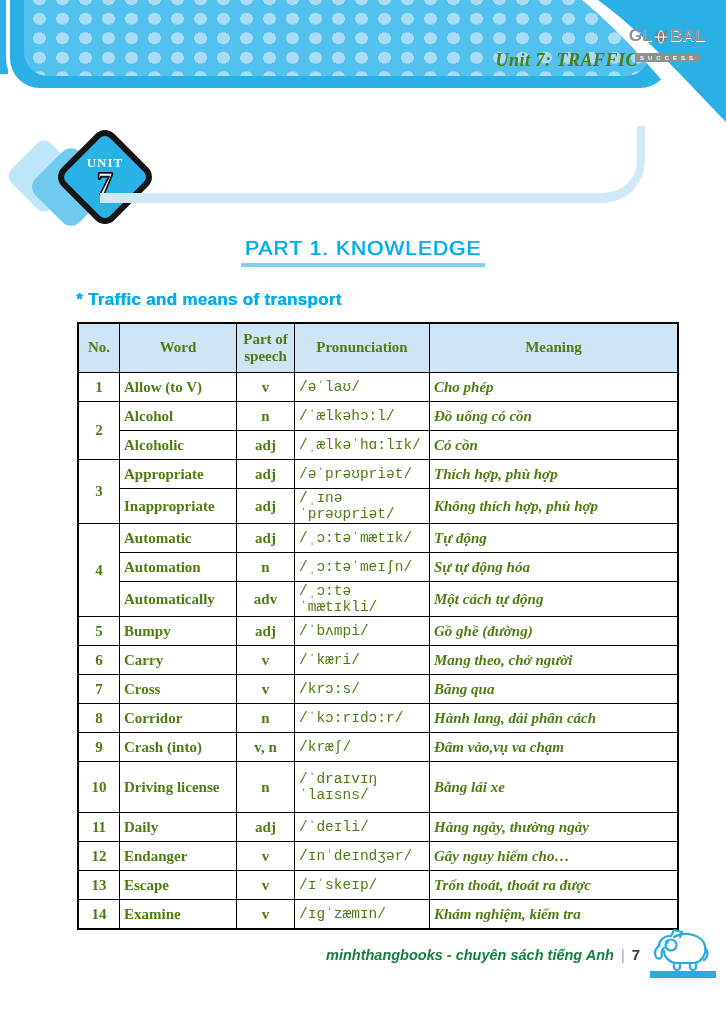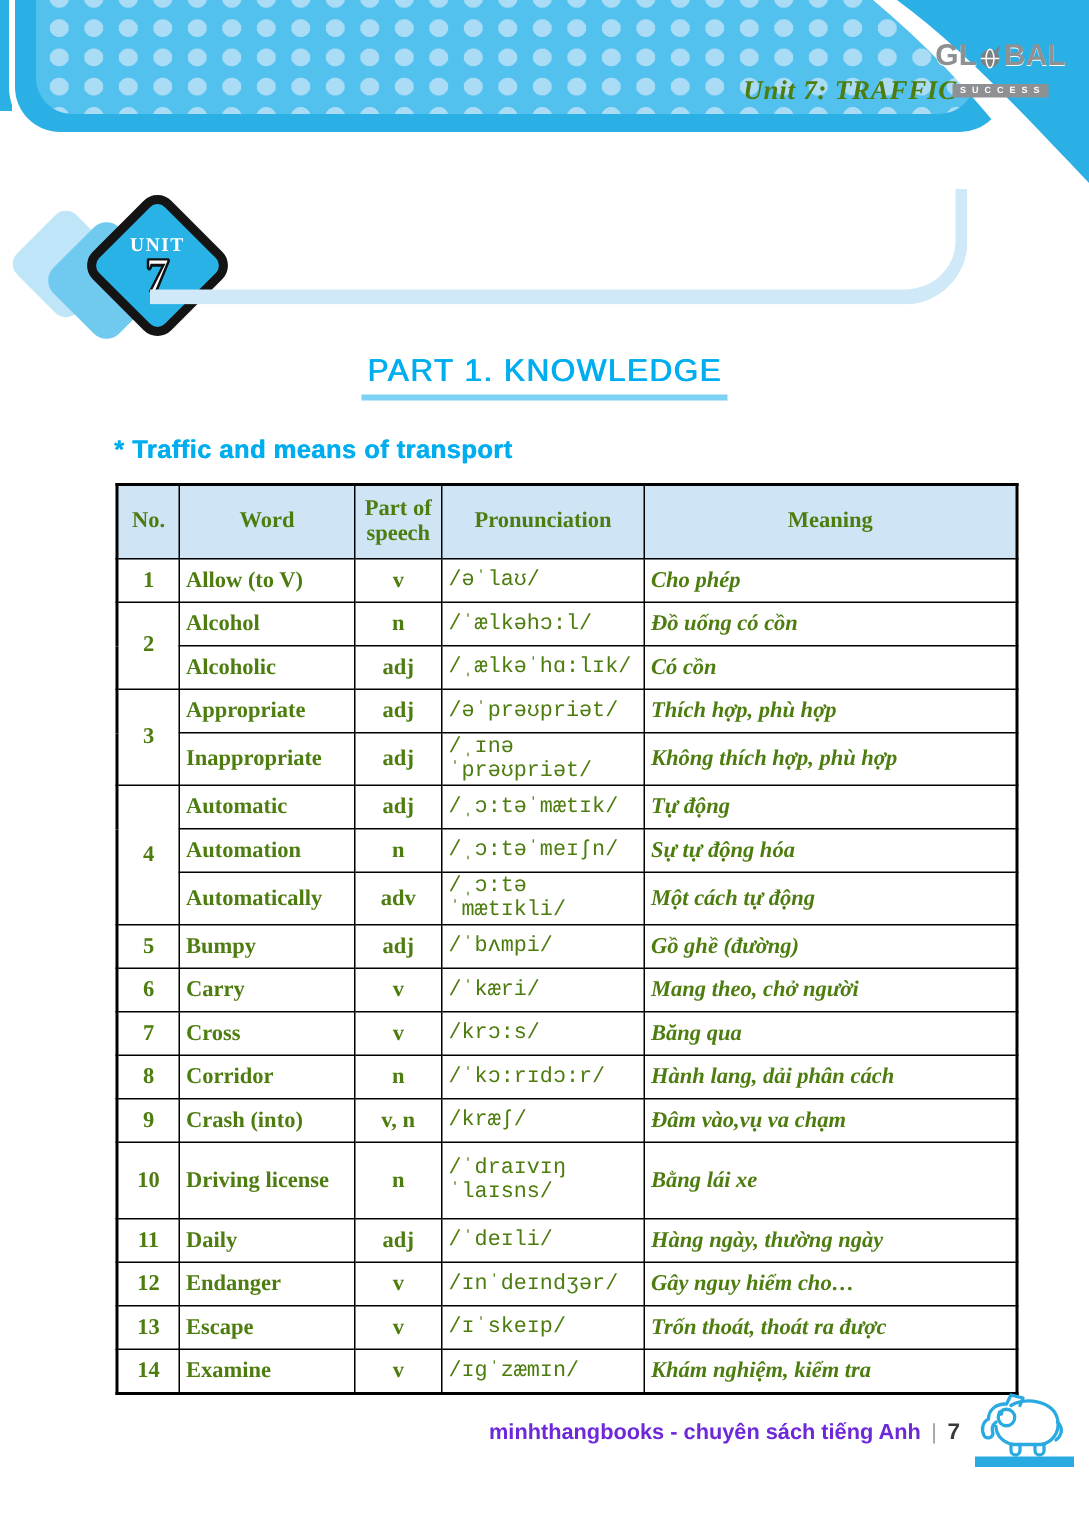--- a/index.html
+++ b/index.html
@@ -15,21 +15,21 @@
   .band-inner{position:absolute;left:14px;right:20px;top:0;bottom:12px;background:#52c1ee;
         border-radius:0 0 24px 24px;
         background-image:radial-gradient(6.5px 6px at 50% 50%, #aadcf6 96%, rgba(0,0,0,0) 100%);
         background-size:23px 19.5px;background-position:4px 9px;}
   .unit-label{position:absolute;left:470px;top:50px;width:168px;text-align:right;z-index:3;
         font-family:"Liberation Serif",serif;font-weight:bold;font-style:italic;
         font-size:18px;color:#4d7c0f;letter-spacing:.5px;}
   .corner-svg{position:absolute;right:0;top:0;z-index:4;}
   .logo{position:absolute;right:14px;top:26px;z-index:5;width:90px;text-align:center;}
   .logo-row{display:flex;align-items:center;justify-content:center;gap:1px;
-        font-family:"Liberation Sans",sans-serif;font-weight:bold;font-size:20px;color:#8e9194;
+        font-family:"Liberation Sans",sans-serif;font-weight:bold;font-size:17px;color:#8e9194;
         text-shadow:0 1px 0 #fff;}
   .logo-bar{margin-top:-2px;background:#8e9194;color:#fff;font-size:6px;font-weight:bold;
         letter-spacing:4px;padding:2px 2px 1px 5px;display:inline-block;}
 
   
   .diamond{position:absolute;transform:rotate(45deg);}
   .d-pale{left:16px;top:148px;width:56px;height:56px;background:#bfe5f8;border-radius:10px;}
   .d-mid{left:40px;top:156px;width:62px;height:62px;background:#70c9ef;border-radius:12px;}
   .d-main{left:68px;top:140px;width:62px;height:62px;background:#29b2e6;border:6px solid #141414;
           border-radius:13px;}
@@ -67,21 +67,21 @@
   td.c-no{text-align:center;font-weight:bold;width:32px;}
   td.c-word{width:108px;font-weight:bold;padding-left:8px;}
   td.c-pos{width:49px;text-align:center;font-weight:bold;}
   td.c-pron{width:126px;padding-left:7px;font-family:Liberation Mono, monospace;font-size:14.5px;}
   td.c-mean{padding-left:8px;font-weight:bold;font-style:italic;}
   tr.tall td{height:48px;}
 
   
   .footer-line{position:absolute;top:946px;right:86px;display:flex;align-items:baseline;gap:7px;
           font-size:14.5px;font-weight:bold;}
-  .footer-brand{color:#6d28d9;}
+  .footer-brand{color:#15803d;font-style:italic;}
   .footer-sep{color:#9aa0a6;font-weight:normal;}
   .footer-page{color:#3a3a3a;font-size:15px;}
   .elephant{position:absolute;right:14px;top:928px;}
   .elephant-bar{position:absolute;right:10px;top:971px;width:66px;height:7px;background:#29abe2;}
 </style>
 </head>
 <body>
 
 <div class="page">
 

